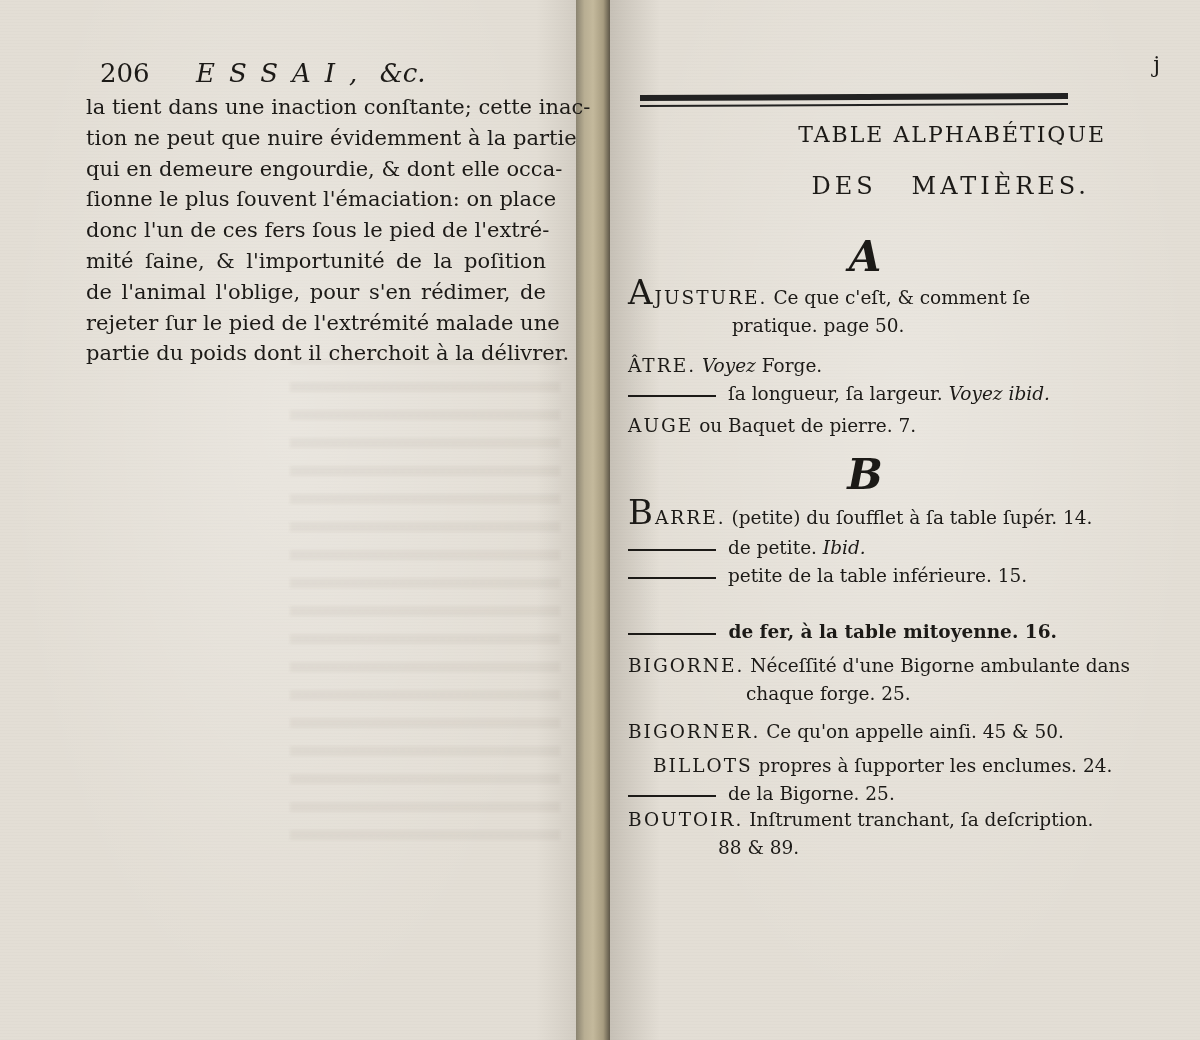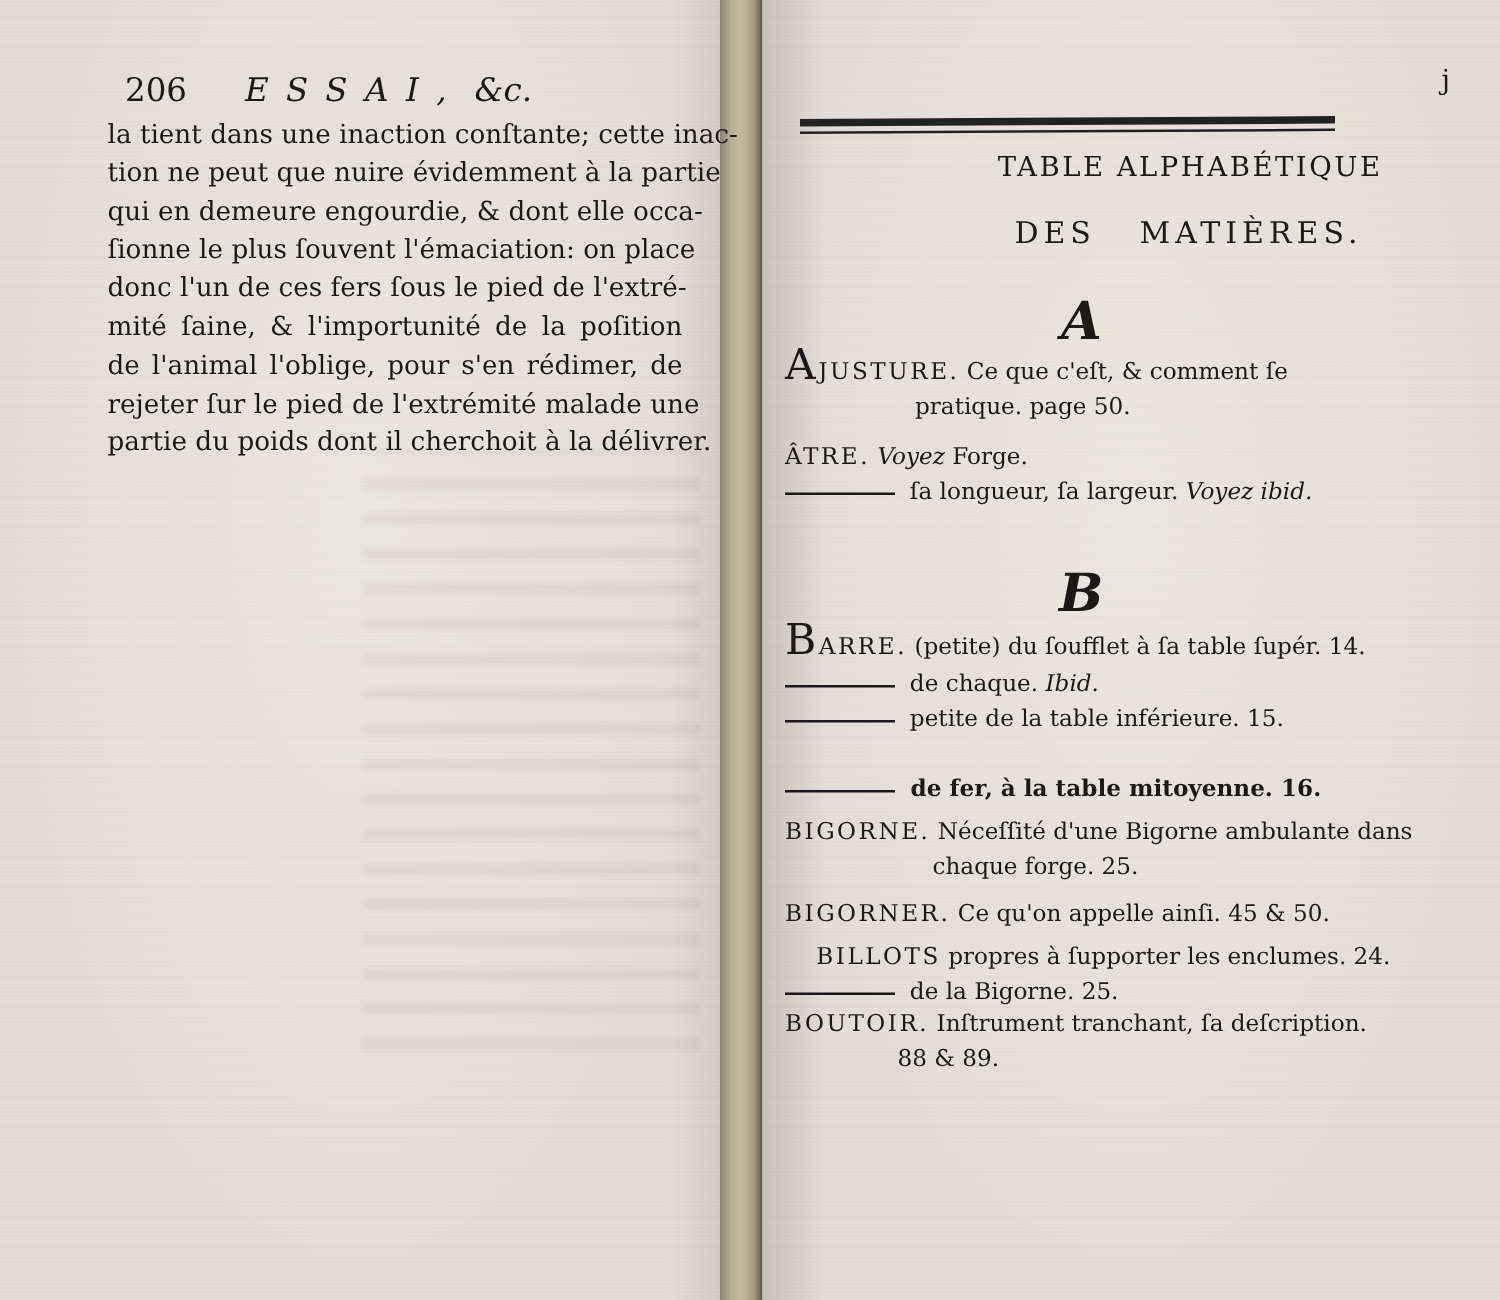--- a/index.html
+++ b/index.html
@@ -145,31 +145,35 @@
       <span>ſa longueur, ſa largeur.</span>
       <span class="it">Voyez ibid.</span>
     </div>
 
     <div class="entry" style="top:352px;">
       <span class="head"><span>Â</span><span>TRE.</span></span>
       <span class="it">Voyez</span>
       <span>Forge.</span>
     </div>
 
+    <div class="entry" style="top:412px;">
+      <span class="head"><span>A</span><span>UGE</span></span>
+      <span>ou Baquet de pierre. 7.</span>
+    </div>
 
     <div class="section-letter" style="top:450px;">B</div>
 
     <div class="entry" style="top:502px;">
       <span class="head"><span class="cap">B</span><span>ARRE.</span></span>
       <span>(petite) du ſoufflet à ſa table ſupér. 14.</span>
     </div>
 
     <div class="entry" style="top:534px;">
       <span class="dash"></span>
-      <span>de chaque.</span>
+      <span>de petite.</span>
       <span class="it">Ibid.</span>
     </div>
 
     <div class="entry" style="top:562px;">
       <span class="dash"></span>
       <span>petite de la table inférieure. 15.</span>
     </div>
 
 
     <div class="entry" style="top:618px;font-weight:bold;">

